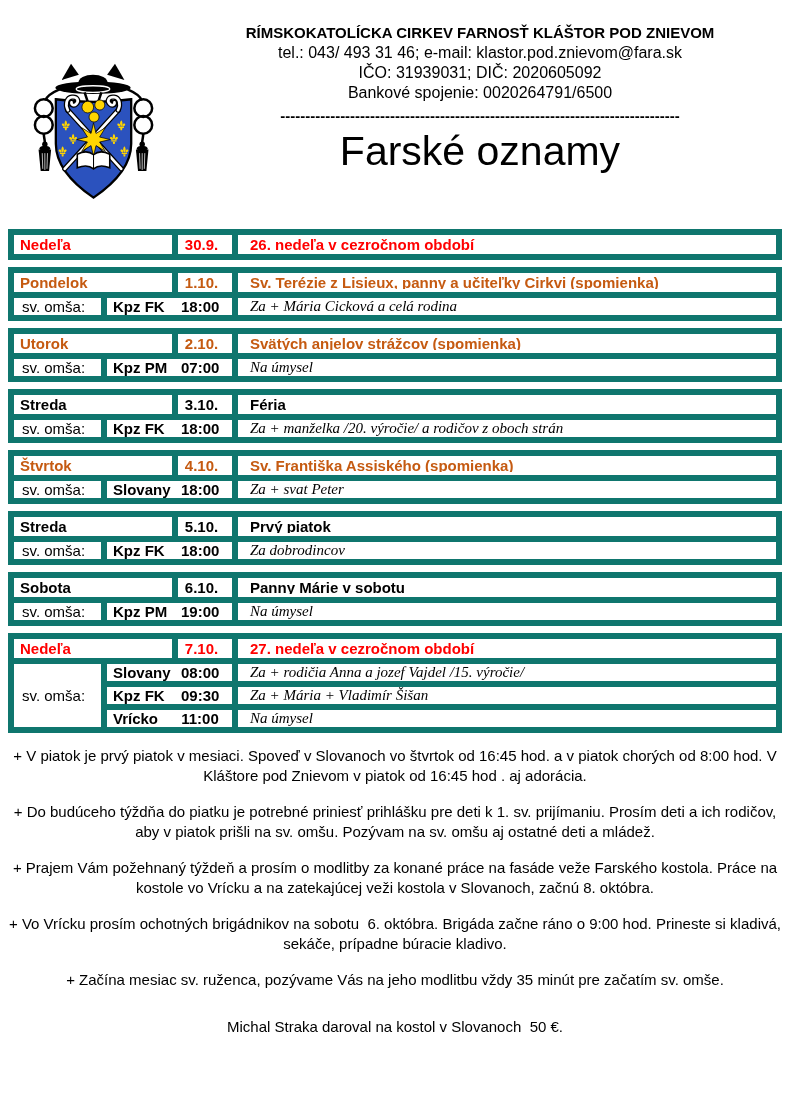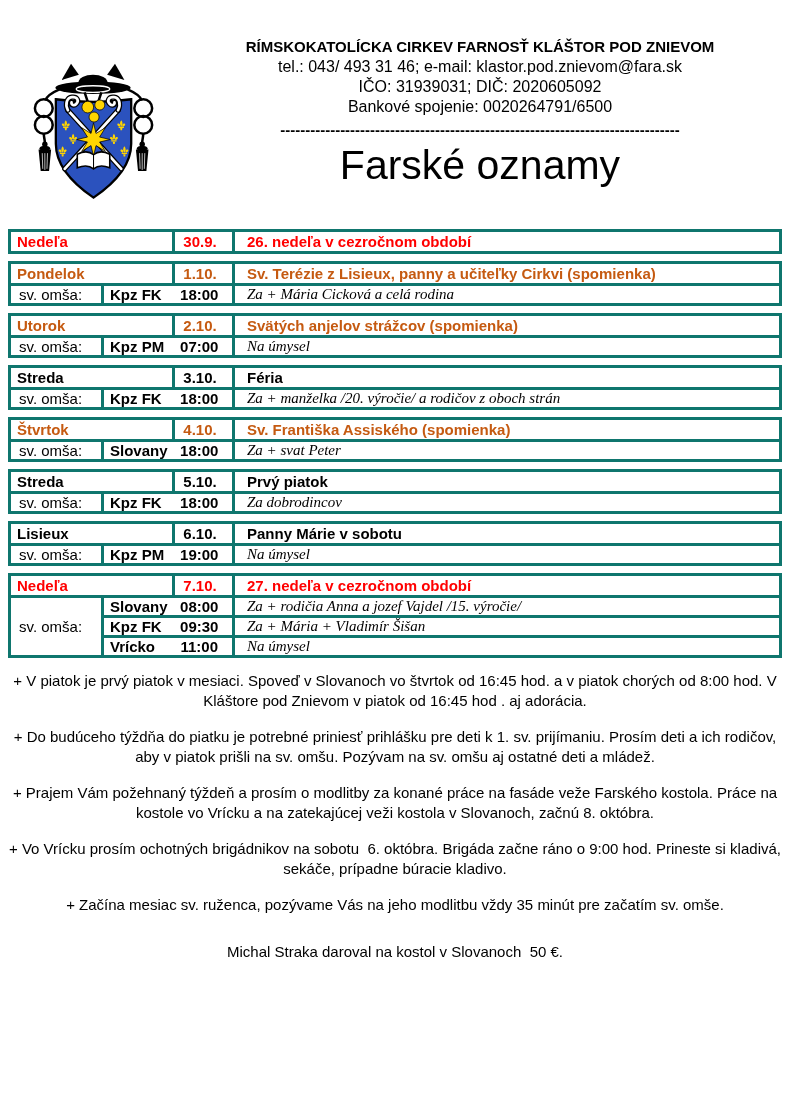--- a/index.html
+++ b/index.html
@@ -7,29 +7,29 @@
     --shield:#2B52BE; --gold:#FFD500;
   }
   html,body{margin:0;padding:0;background:#fff;}
   body{
     width:790px;height:1117px;position:relative;overflow:hidden;
     font-family:"Liberation Sans",sans-serif;color:#000;
   }
   
   .header{position:relative;height:225px;}
   .logo{position:absolute;left:30px;top:60px;}
-  .header-text{position:absolute;left:170px;top:36px;width:620px;text-align:center;}
+  .header-text{position:absolute;left:170px;top:22px;width:620px;text-align:center;}
   .org{font-weight:bold;font-size:15px;line-height:21px;}
   .hline{font-size:16px;line-height:20px;}
   .divider{font-weight:bold;font-size:15px;line-height:15px;margin-top:5px;white-space:nowrap;overflow:hidden;}
   .title{font-size:41px;line-height:46px;margin-top:5px;letter-spacing:0;}
   
   .schedule{margin:4px 8px 0 8px;}
   table.block{border-collapse:collapse;width:774px;table-layout:fixed;margin-bottom:7px;border:2.5px solid #000;}
-  table.block td{border:3px solid #0f766e;padding:0 6px;vertical-align:middle;font-size:15px;line-height:1.05;overflow:hidden;white-space:nowrap;}
+  table.block td{border:6px solid #0f766e;padding:0 6px;vertical-align:middle;font-size:15px;line-height:1.05;overflow:hidden;white-space:nowrap;}
   .day-row td{height:19px;font-weight:bold;}
   .mass-row td{height:17px;}
   .c-day{padding-left:6px;}
   .c-date,.c-time{text-align:center;padding-right:13px !important;font-weight:bold;margin-left:41px;}
   .c-title{padding-left:12px !important;border-radius:8px;}
   .c-label{font-weight:normal;font-size:14.5px;padding-left:8px !important;}
   .c-place{font-weight:bold;border-right:none !important;}
   .c-time{border-left:none !important;}
   .c-int{font-family:"Liberation Serif",serif;font-style:italic;font-weight:normal;font-size:15.5px;padding-left:12px !important;}
   .tone-sunday .day-row td{color:var(--sunday);}
@@ -250,21 +250,21 @@
     </table>
     <table class="block tone-ferial">
       <colgroup>
         <col style="width:93px">
         <col style="width:71px">
         <col style="width:60px">
         <col>
       </colgroup>
       <tbody>
         <tr class="day-row">
-          <td class="c-day" colspan="2">Lisieux</td>
+          <td class="c-day" colspan="2">Sobota</td>
           <td class="c-date">6.10.</td>
           <td class="c-title">Panny Márie v sobotu</td>
         </tr>
         <tr class="mass-row">
           <td class="c-label" rowspan="1">sv. omša:</td>
           <td class="c-place">Kpz PM</td>
           <td class="c-time">19:00</td>
           <td class="c-int">Na úmysel</td>
         </tr>
       </tbody>

